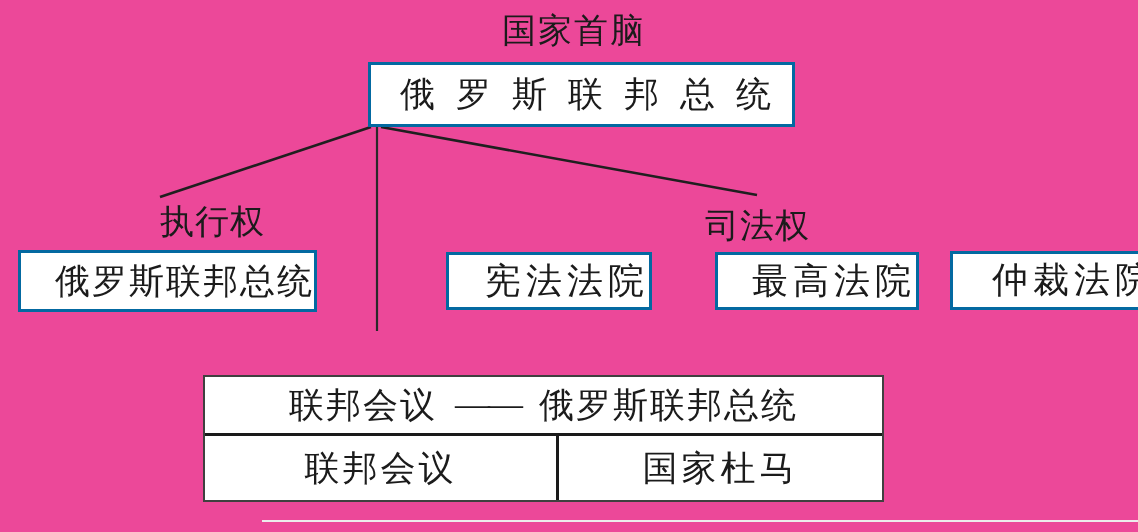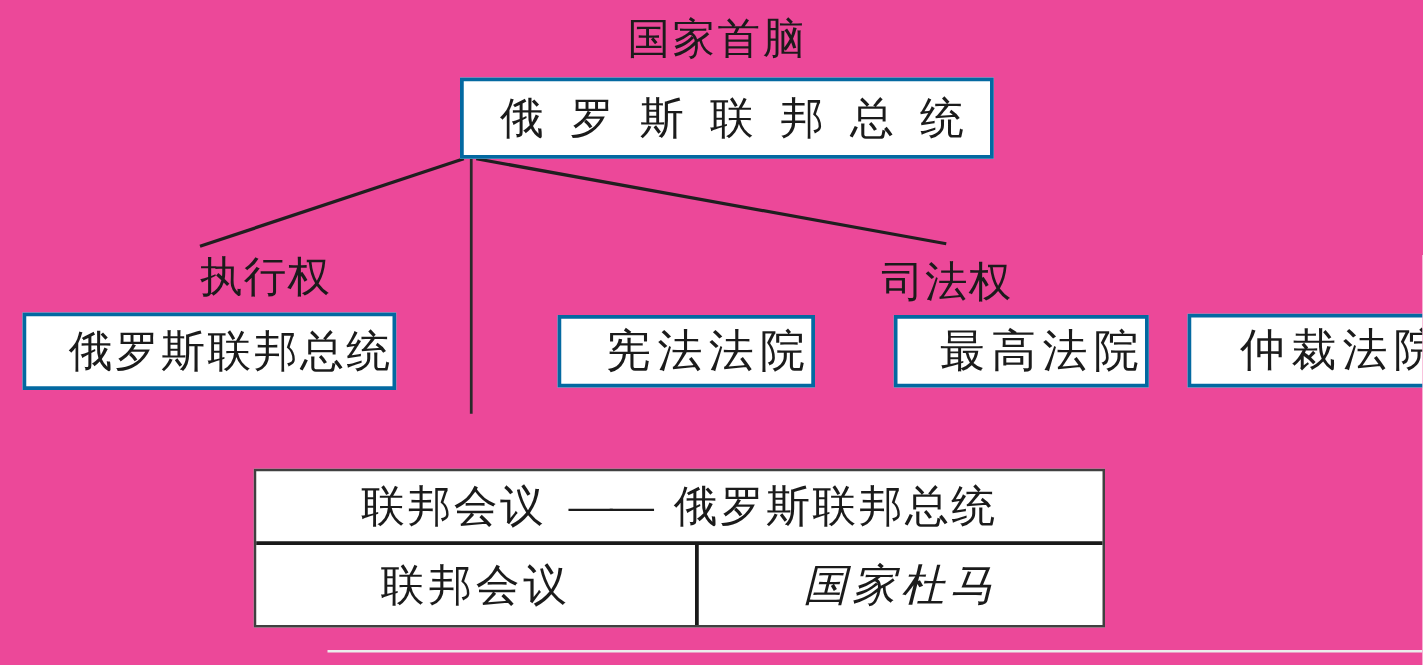--- a/index.html
+++ b/index.html
@@ -55,21 +55,21 @@
   .ptable .cell-left{
     width:354px;flex:0 0 354px;
     border-right:3px solid #1a1a1a;
     display:flex;align-items:center;justify-content:center;
     font-size:35px;letter-spacing:3px;
     box-sizing:border-box;
   }
   .ptable .cell-right{
     flex:1;
     display:flex;align-items:center;justify-content:center;
-    font-size:35px;letter-spacing:4px;font-style:italic;
+    font-size:35px;letter-spacing:4px;
   }
   .dash{letter-spacing:-2px;font-size:35px;}
   .scan-line{
     position:absolute;left:262px;top:520px;right:0;height:2px;
     background:#ececec;
   }
 </style>
 </head>
 <body>
 

